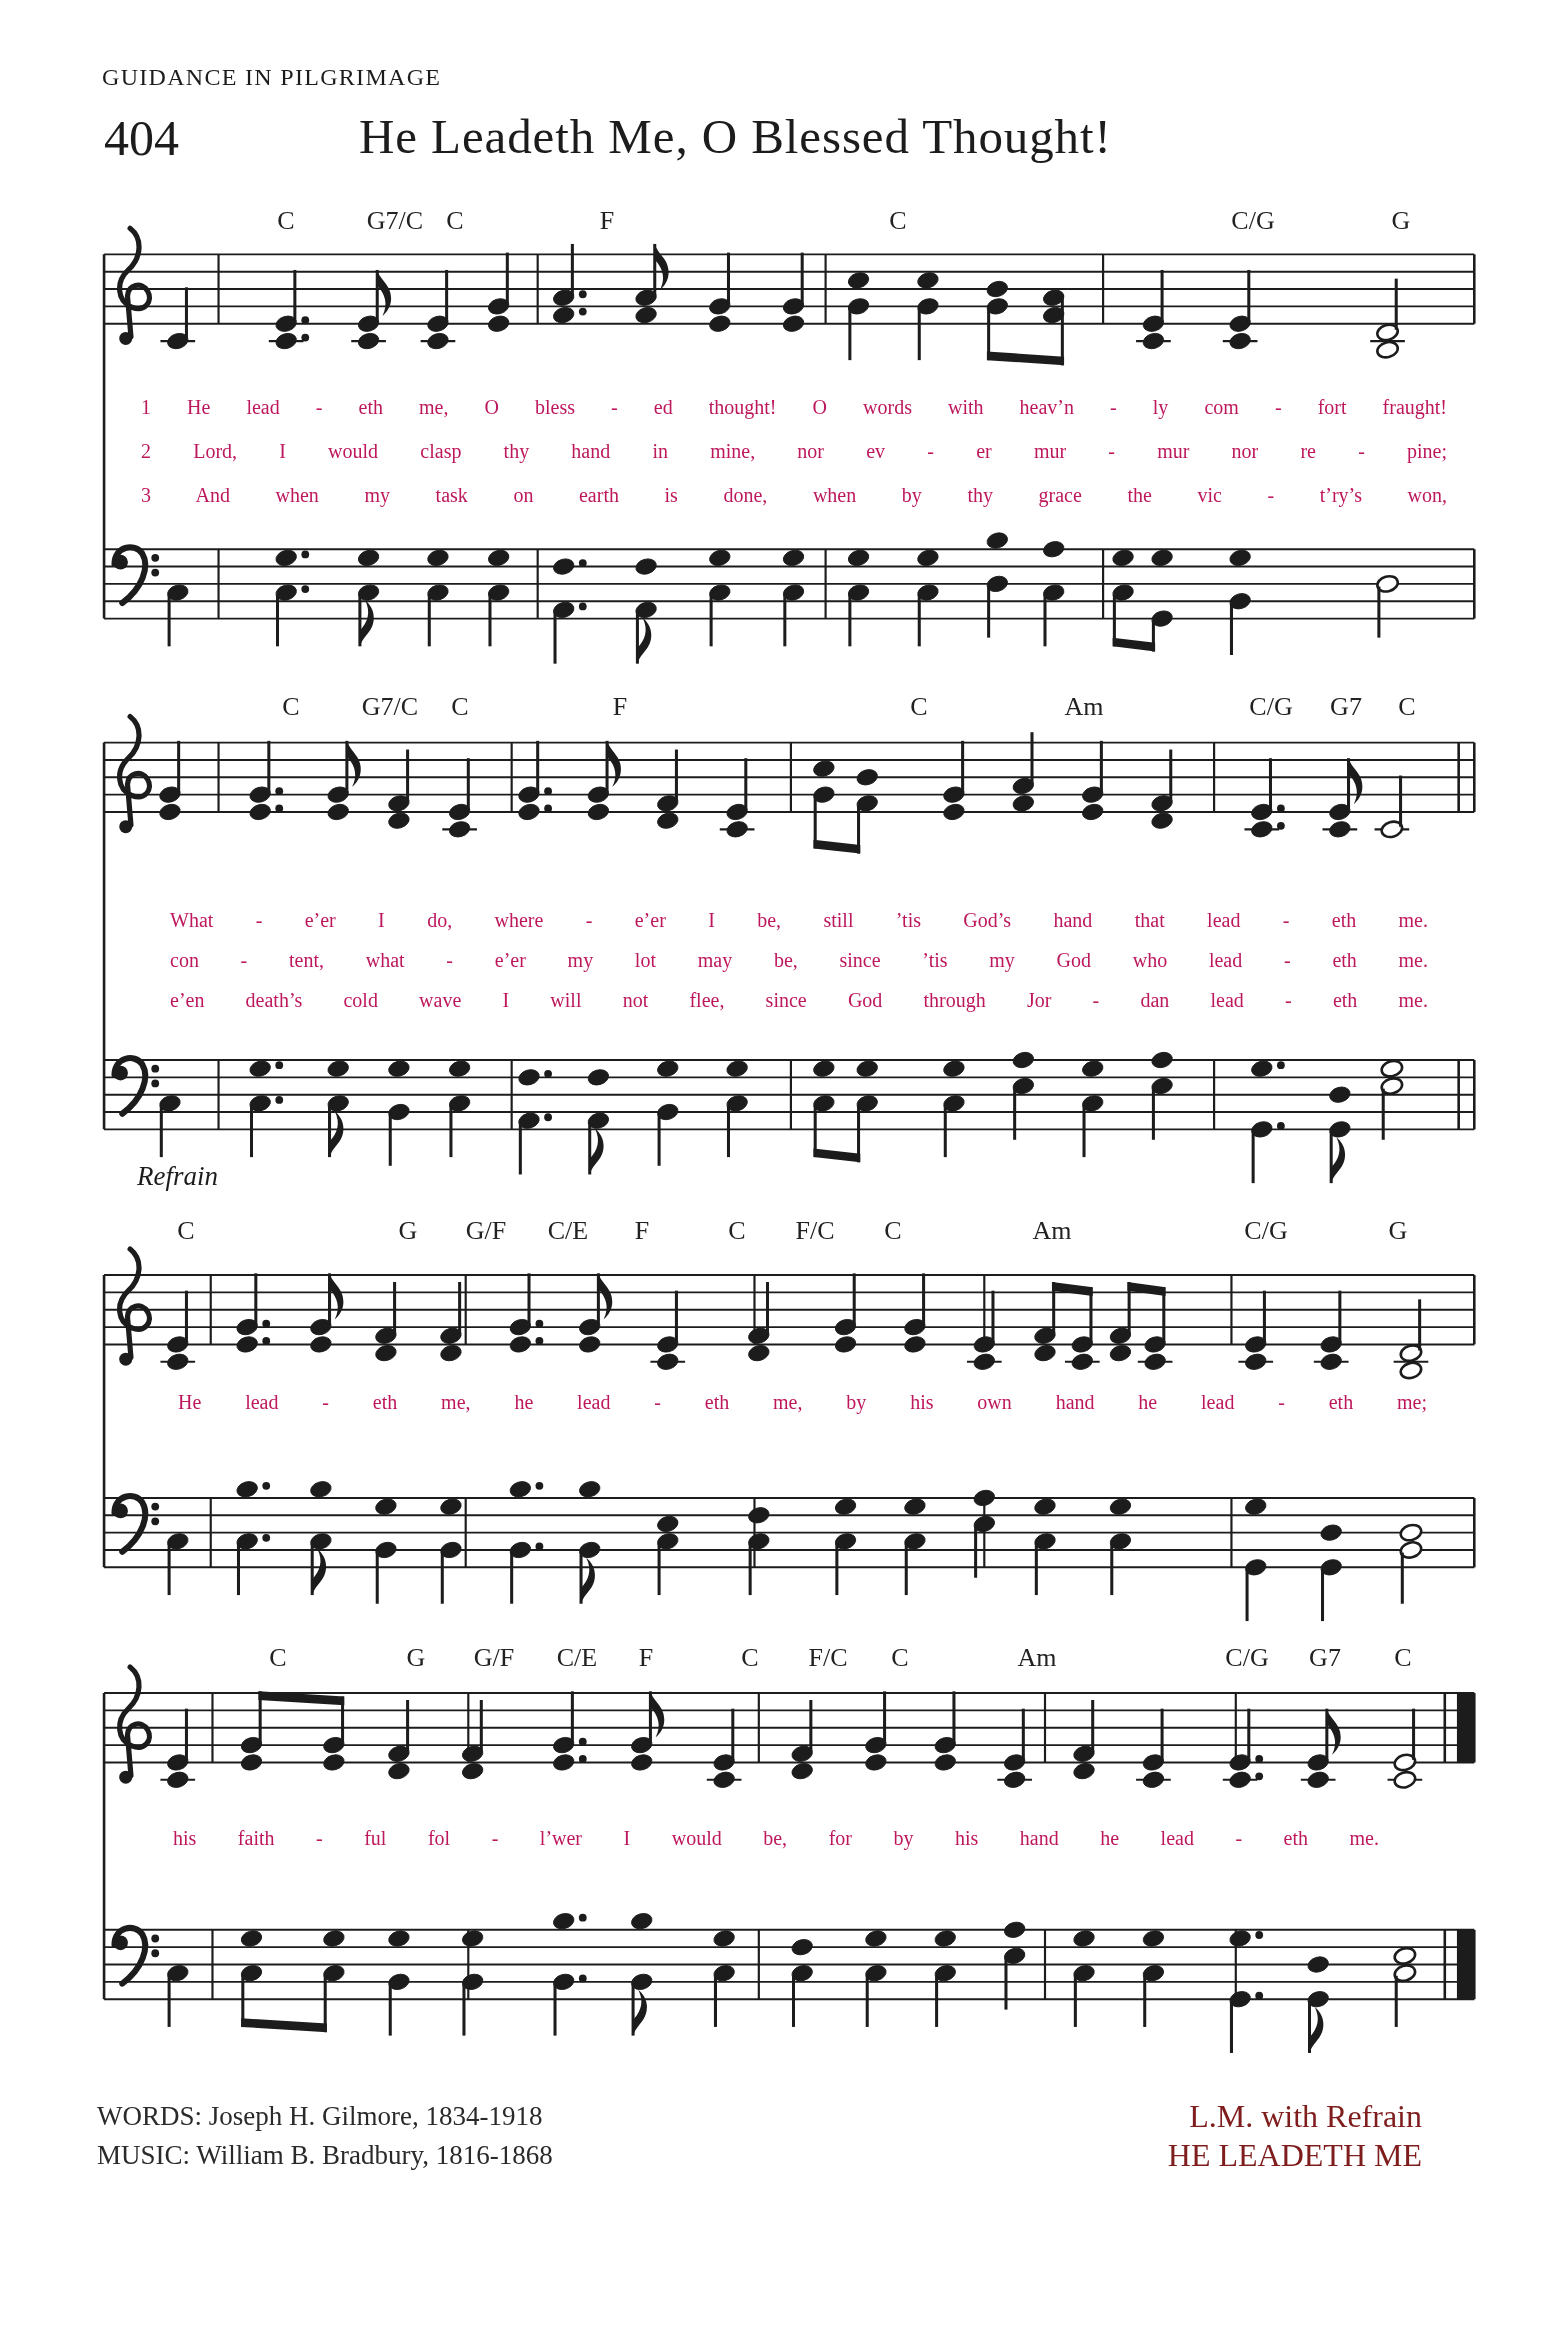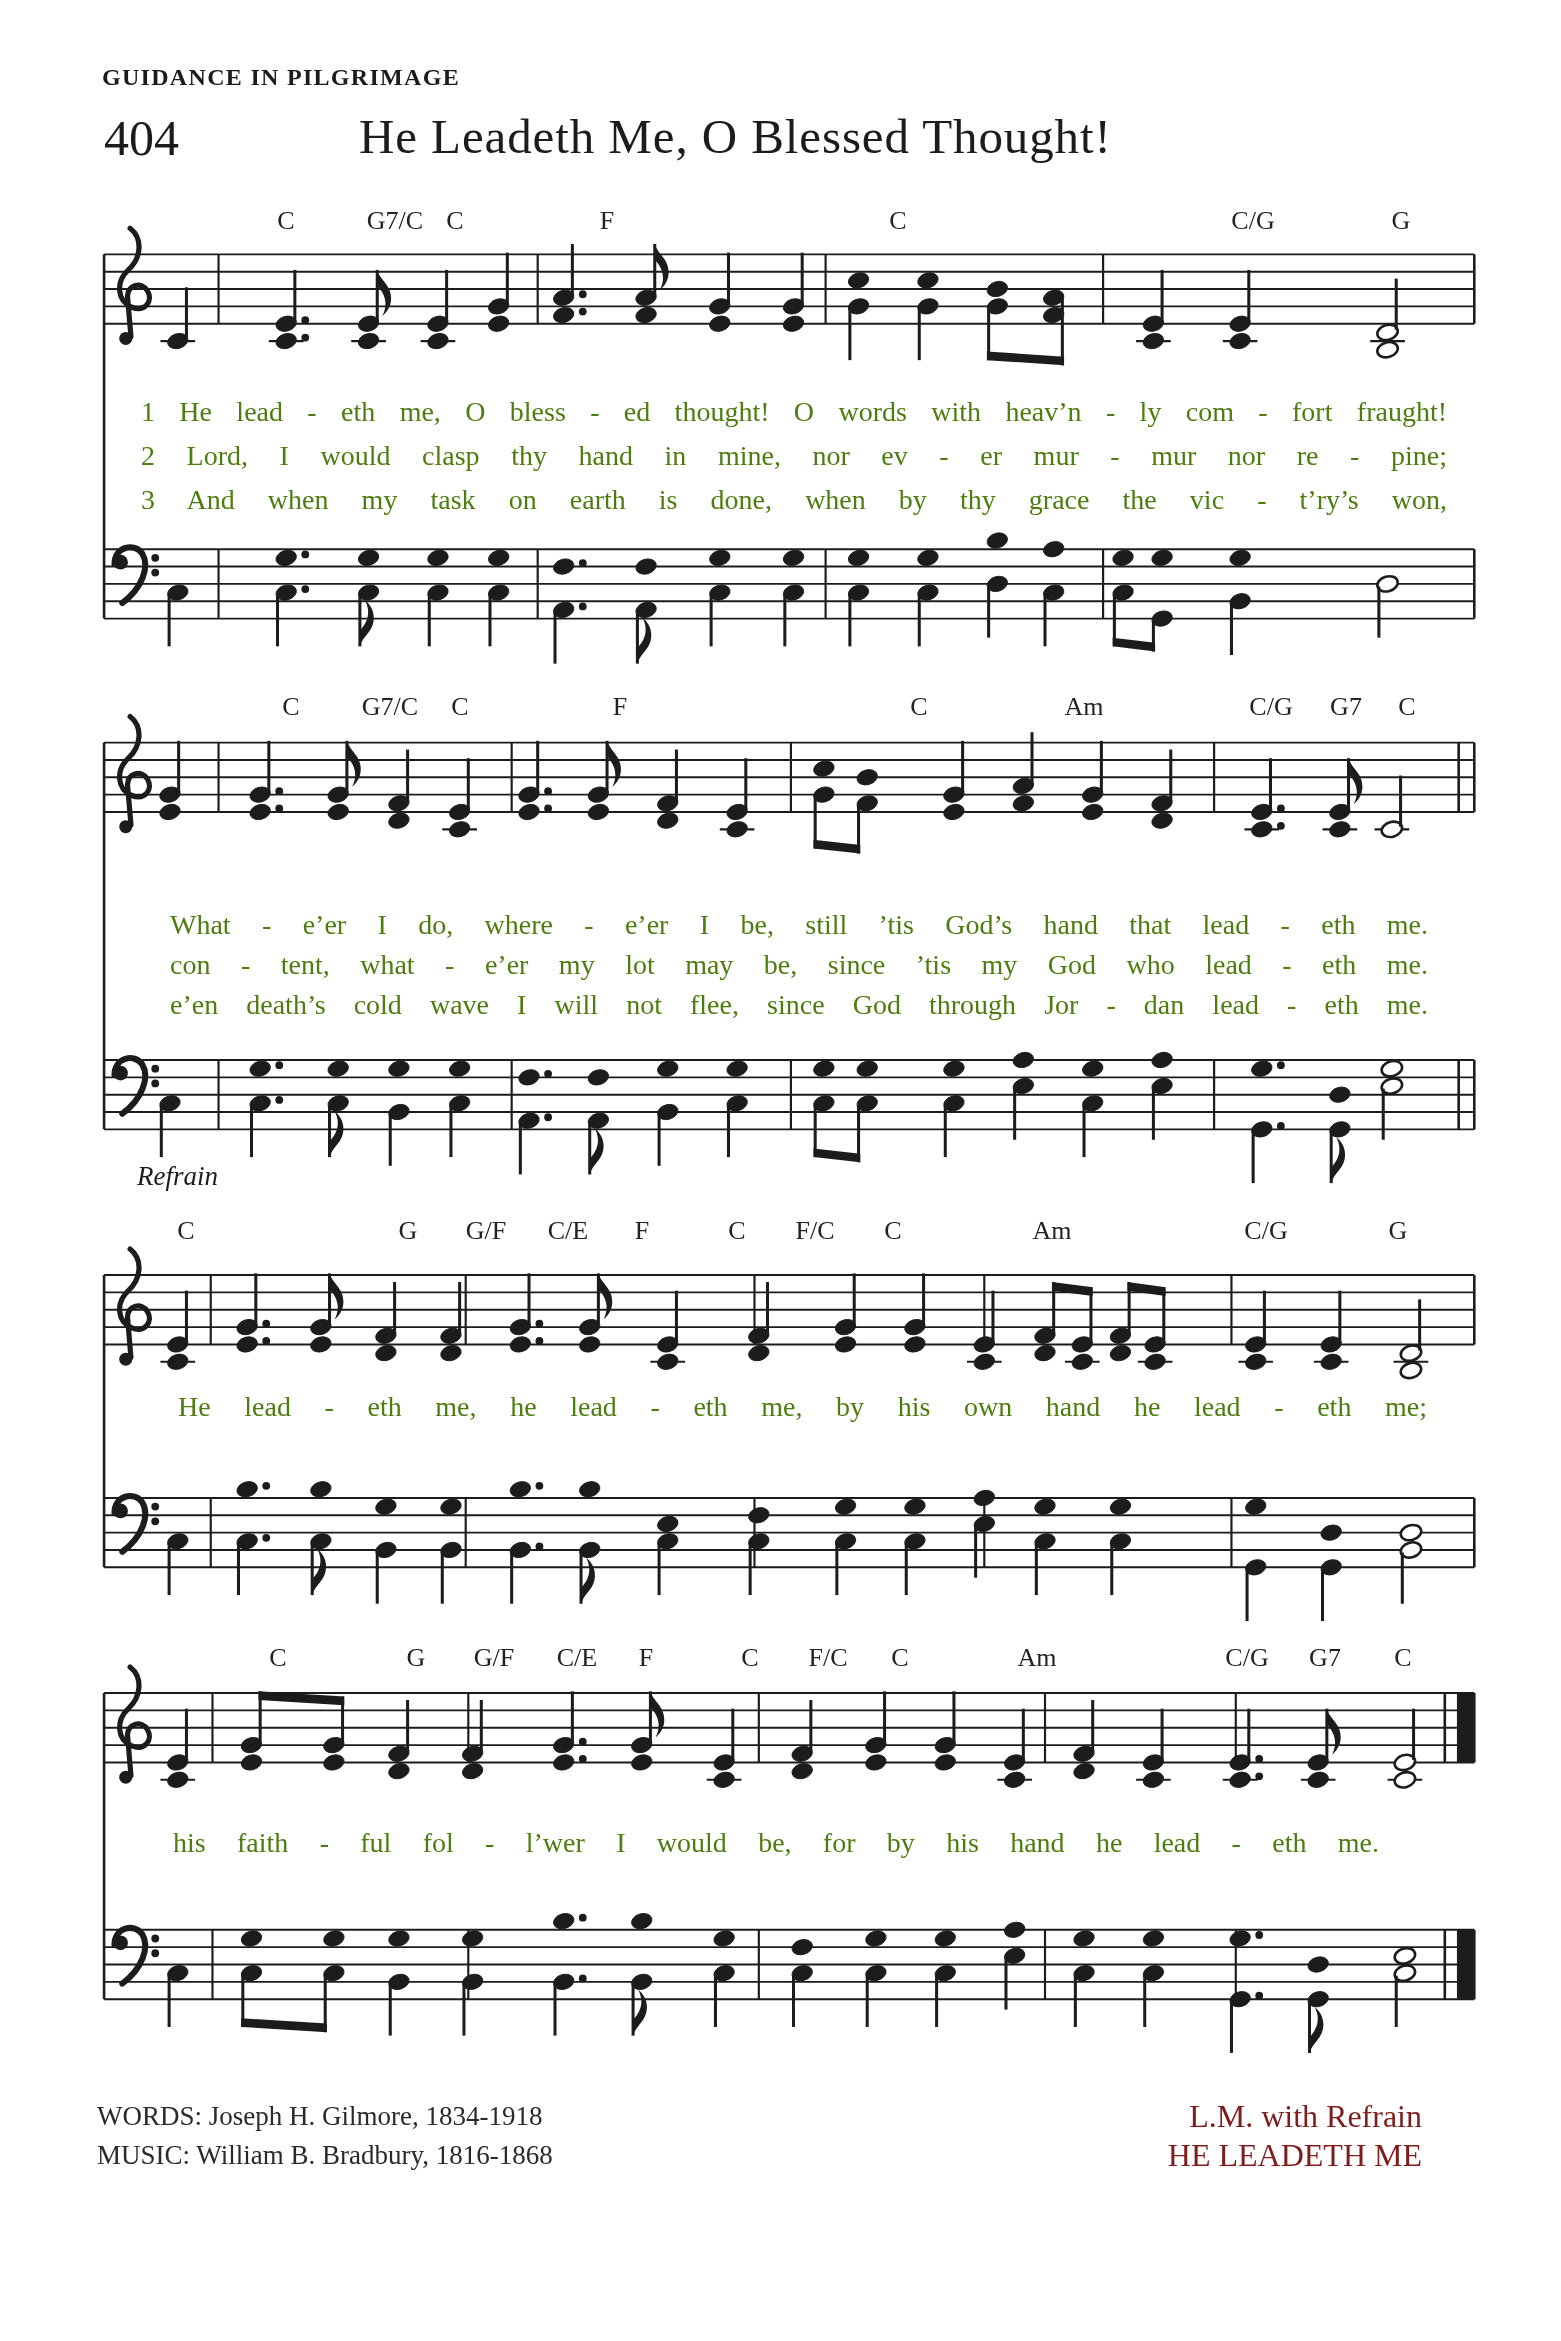--- a/index.html
+++ b/index.html
@@ -2,30 +2,30 @@
 <html style="font-size:14px"><head>
 <meta charset="utf-8">
 <style>
   html,body{margin:0;padding:0;background:#e8e8e8;}
   .page{
     position:relative;width:1561px;height:2342px;background:#ffffff;
     margin:0 auto;overflow:hidden;
     font-family:"Liberation Serif", serif;color:#1c1c1c;
   }
   .abs{position:absolute;}
-  #category{left:102px;top:64px;font-size:24px;letter-spacing:1.3px;font-weight:bold;}
+  #category{left:102px;top:64px;font-size:24px;letter-spacing:1.3px;font-weight:normal;}
   #hymn-number{left:104px;top:109px;font-size:50px;}
   #hymn-title{left:323px;top:108px;font-size:49px;letter-spacing:0.9px;margin-left:36px;}
   #refrain-label{left:137px;top:1161px;font-size:27px;font-style:italic;}
   .chord-row span{
     position:absolute;transform:translateX(-50%);
     font-size:26px;white-space:nowrap;color:#222;
   }
   .lyric-line{
-    position:absolute;font-size:28px;color:#4d7c0f;white-space:nowrap;
+    position:absolute;font-size:20px;color:#be185d;white-space:nowrap;
     text-align:justify;text-align-last:justify;display:block;
   }
   .lyric-line.j{white-space:normal;}
   #credits-left{left:97px;top:2097px;font-size:27px;line-height:39px;color:#2a2a2a;}
   #credits-right{right:139px;top:2097px;font-size:32px;line-height:39px;text-align:right;color:#7f1d1d;}
   svg#music{position:absolute;left:0;top:0;}
 </style>
 </head>
 <body>
 

